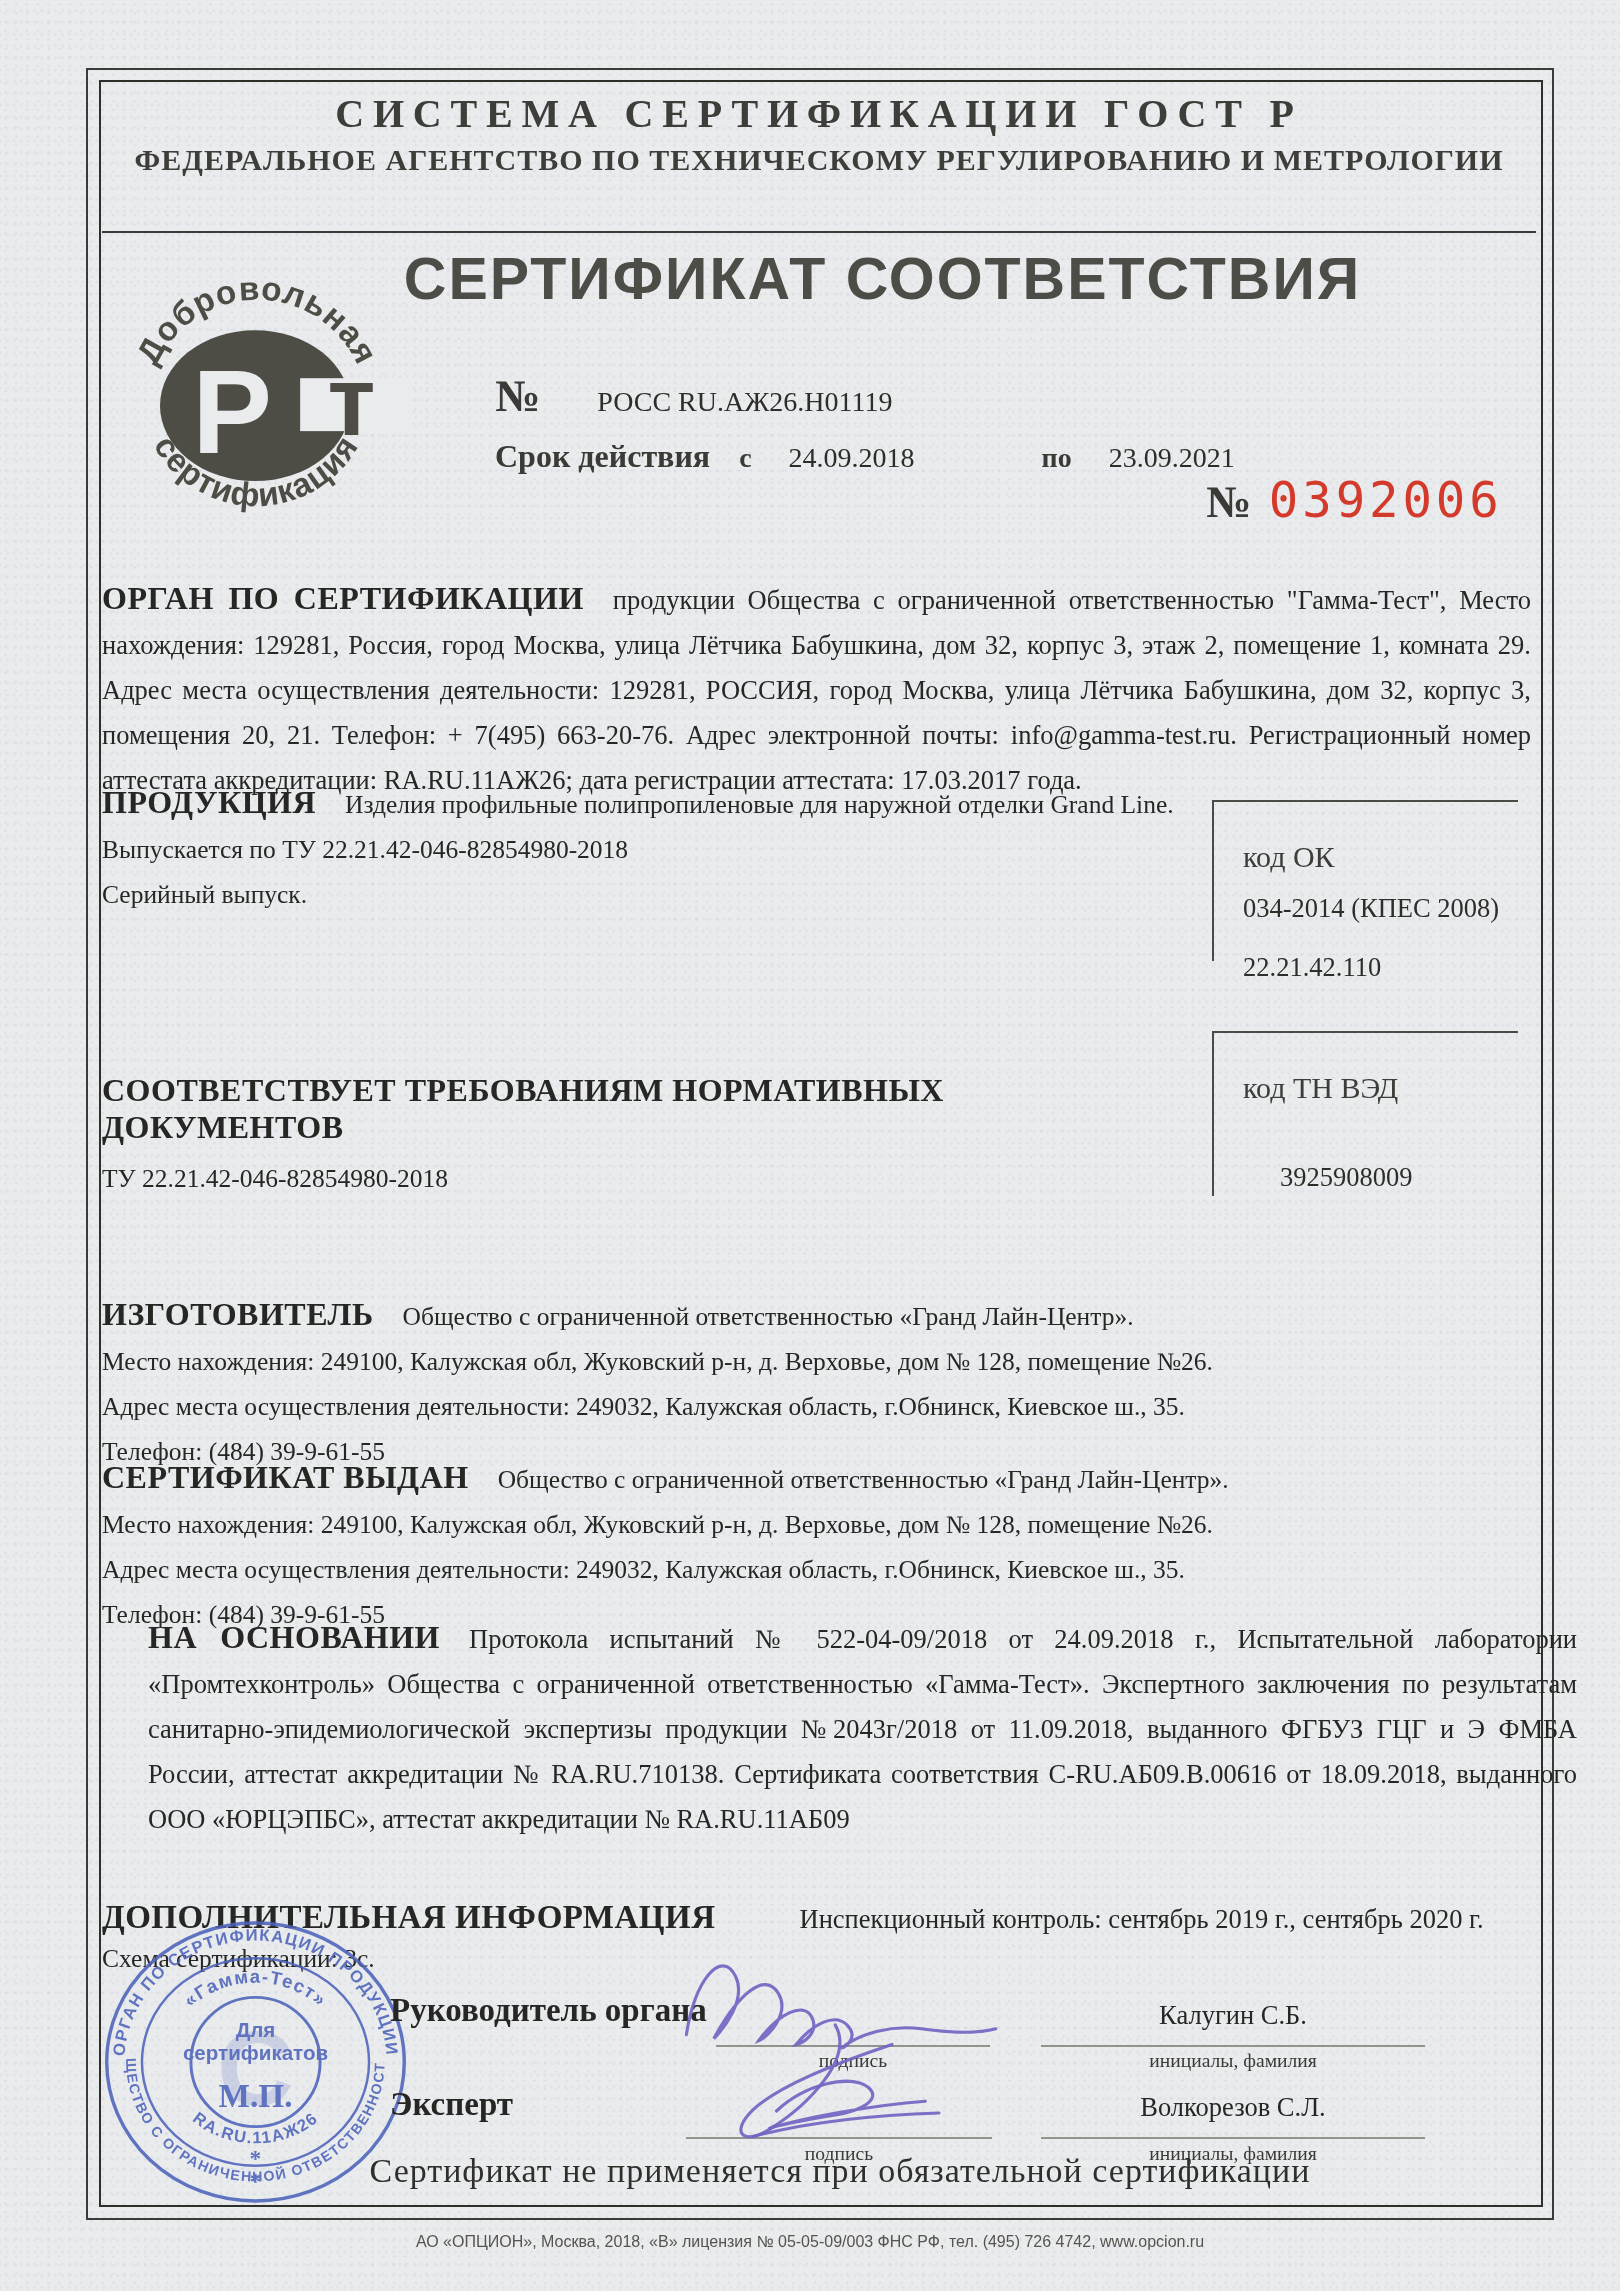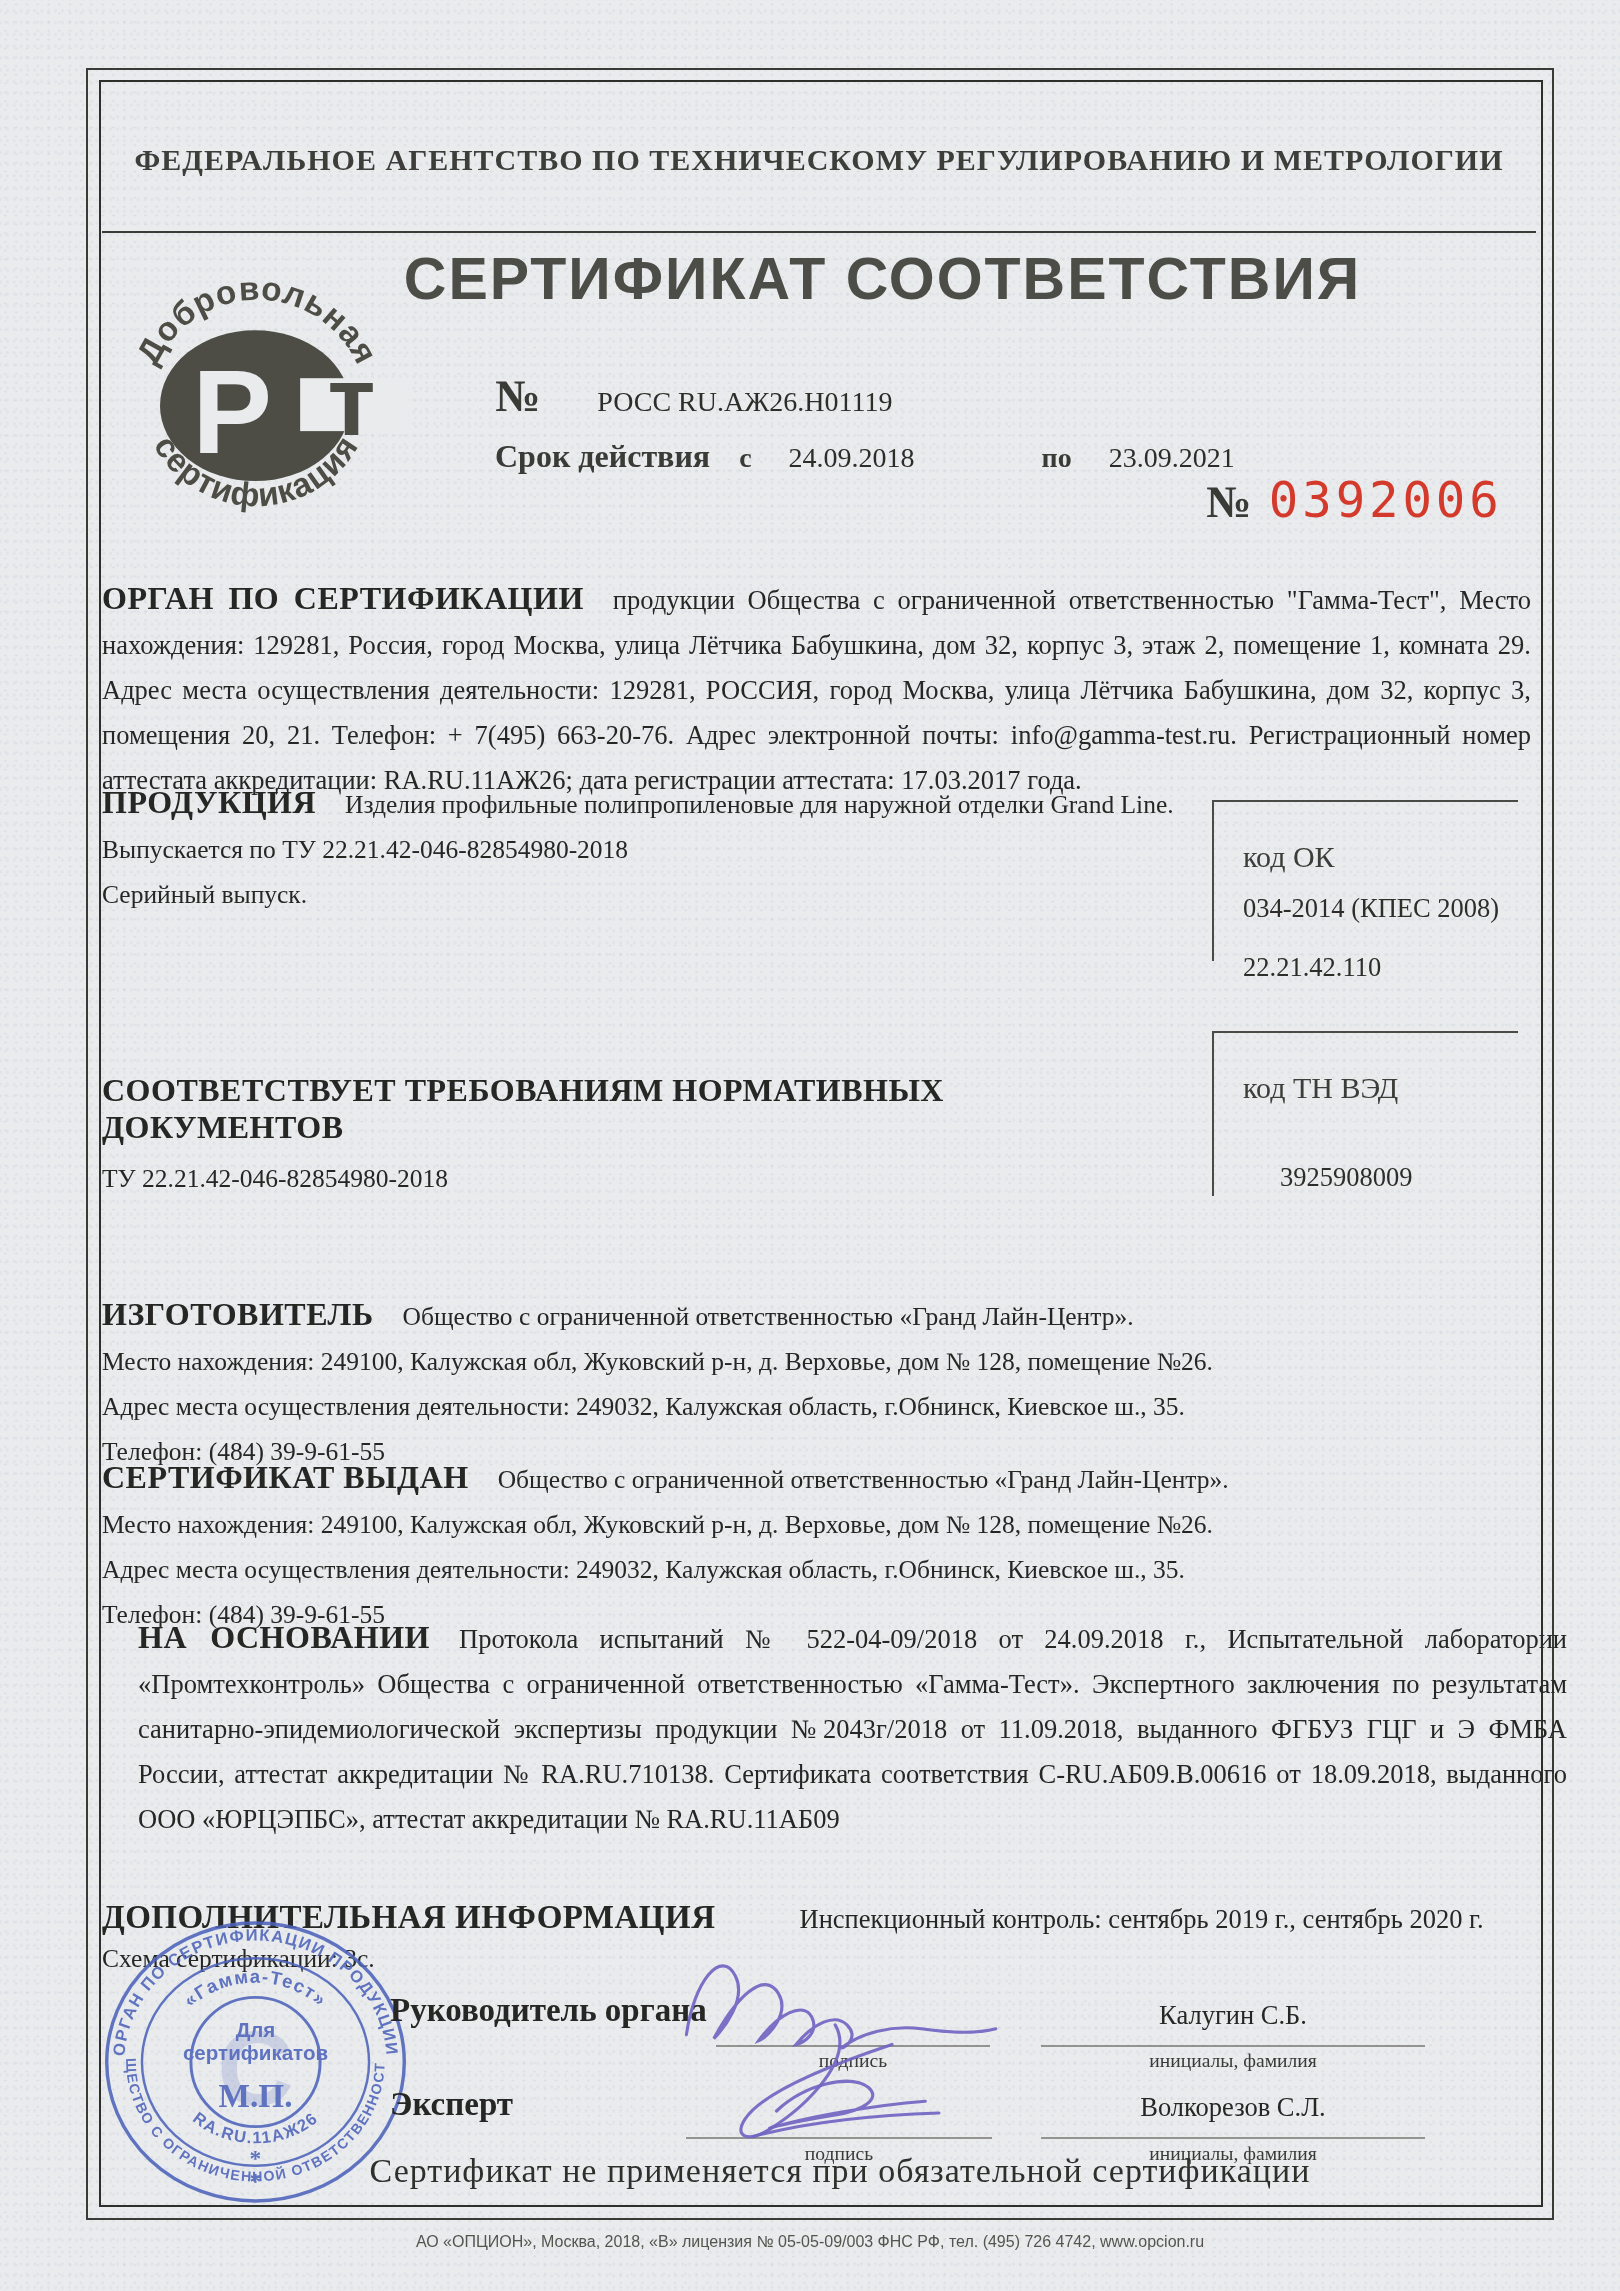--- a/index.html
+++ b/index.html
@@ -45,21 +45,21 @@
 
   .sec{position:absolute;}
   .sec-h{font:700 32px "Liberation Serif",serif;letter-spacing:0.5px;color:#262624;margin-right:29px;margin-top:21px;}
   .para{font-size:26.5px;line-height:45px;text-align:justify;color:#262624;}
   .body-line{font-size:25.5px;line-height:45px;color:#262624;}
   .organ{left:102px;top:578px;width:1429px;}
   .produkcia{left:102px;top:782px;width:1103px;}
   .sootv{left:102px;top:1051px;width:1117px;}
   .izgot{left:102px;top:1294px;width:1429px;}
   .vydan{left:102px;top:1457px;width:1429px;}
-  .osnov{left:108px;top:1617px;width:1429px;padding-left:30px;}
+  .osnov{left:118px;top:1617px;width:1429px;padding-left:30px;}
   .dopinfo{left:102px;top:1878px;width:1429px;}
   .dop-row{display:flex;align-items:baseline;}
   .dop-right{font-size:26.5px;color:#262624;margin-left:55px;}
 
   .code-box{position:absolute;border-top:2px solid #4a4a46;border-left:2px solid #4a4a46;
     padding:13.7px 0 0 29px;box-sizing:border-box;}
   .box-ok{left:1212px;top:800px;width:306px;height:161px;}
   .box-tnved{left:1212px;top:1031px;width:306px;height:165px;}
   .code-label{font-size:30px;color:#3c3c38;margin-top:24px;}
   .code-line1{font-size:26.5px;margin-top:19.6px;color:#2d2d2a;}
@@ -99,20 +99,21 @@
     font:400 16px "Liberation Sans",sans-serif;color:#55544f;}
 </style>
 </head>
 <body>
 
 <div class="page">
 
   <div class="frame-outer"></div>
   <div class="frame-inner"></div>
 
+  <div class="hdr-system">СИСТЕМА СЕРТИФИКАЦИИ ГОСТ Р</div>
   <div class="hdr-agency">ФЕДЕРАЛЬНОЕ АГЕНТСТВО ПО ТЕХНИЧЕСКОМУ РЕГУЛИРОВАНИЮ И МЕТРОЛОГИИ</div>
   <div class="header-rule"></div>
 
   <svg class="logo-svg" viewBox="0 0 310 300">
     <defs>
       <path id="logoTop" d="M 42,172 A 112,112 0 0 1 266,172"></path>
       <path id="logoBottom" d="M 34,166 A 120,120 0 0 0 272,166"></path>
     </defs>
     <text class="logo-arc"><textPath href="#logoTop" startOffset="50%" text-anchor="middle">Добровольная</textPath></text>
     <ellipse cx="152" cy="168" rx="97" ry="77" fill="#4d4d46"></ellipse>

